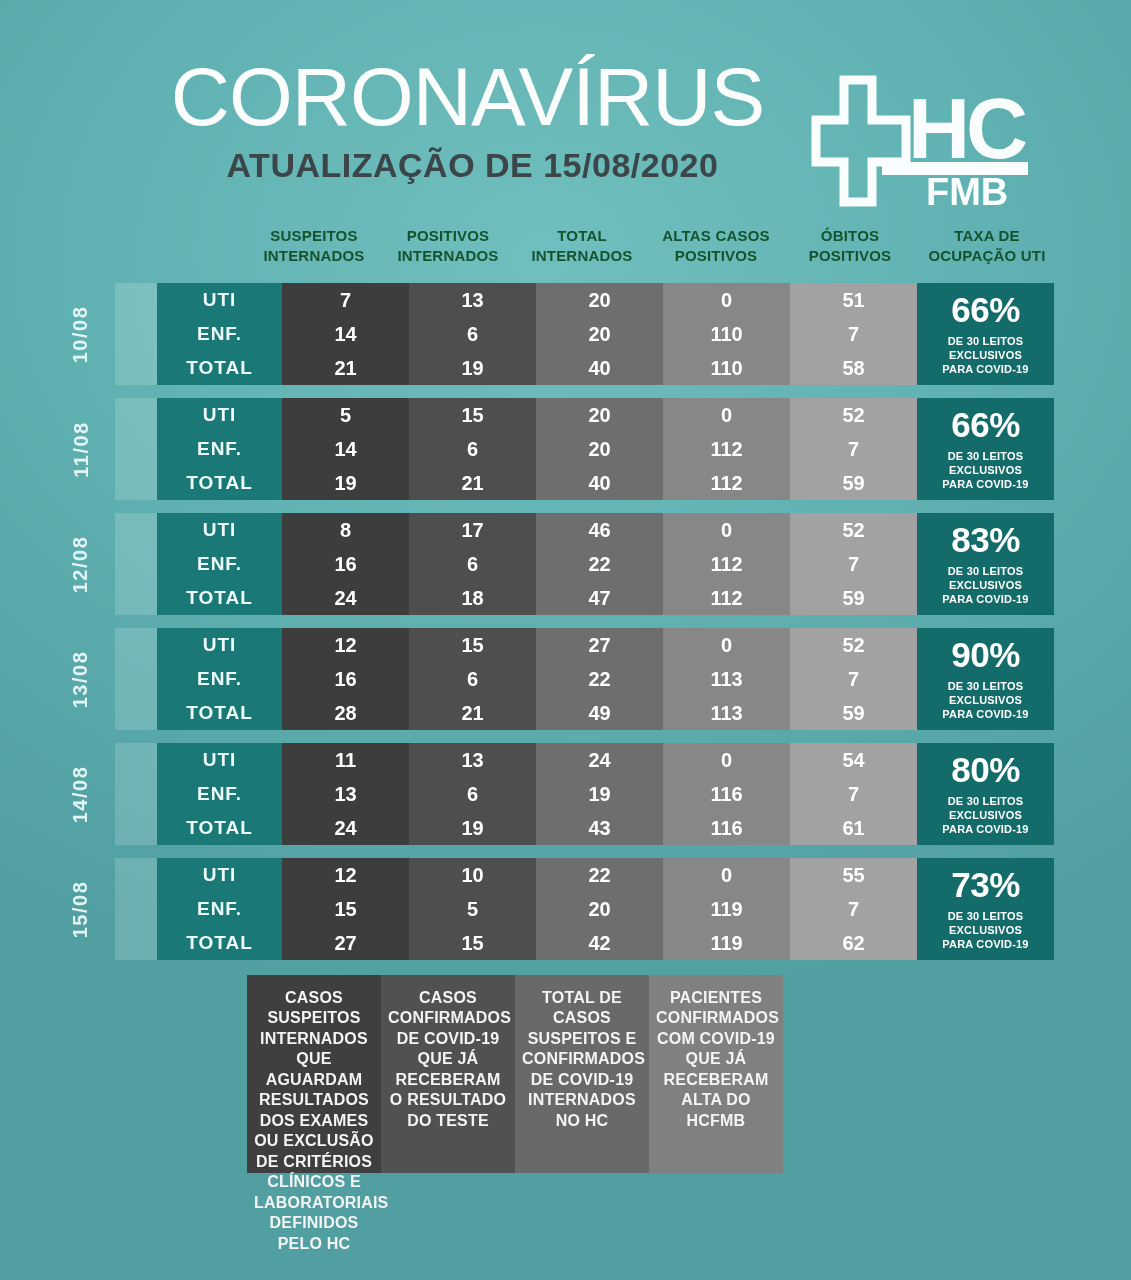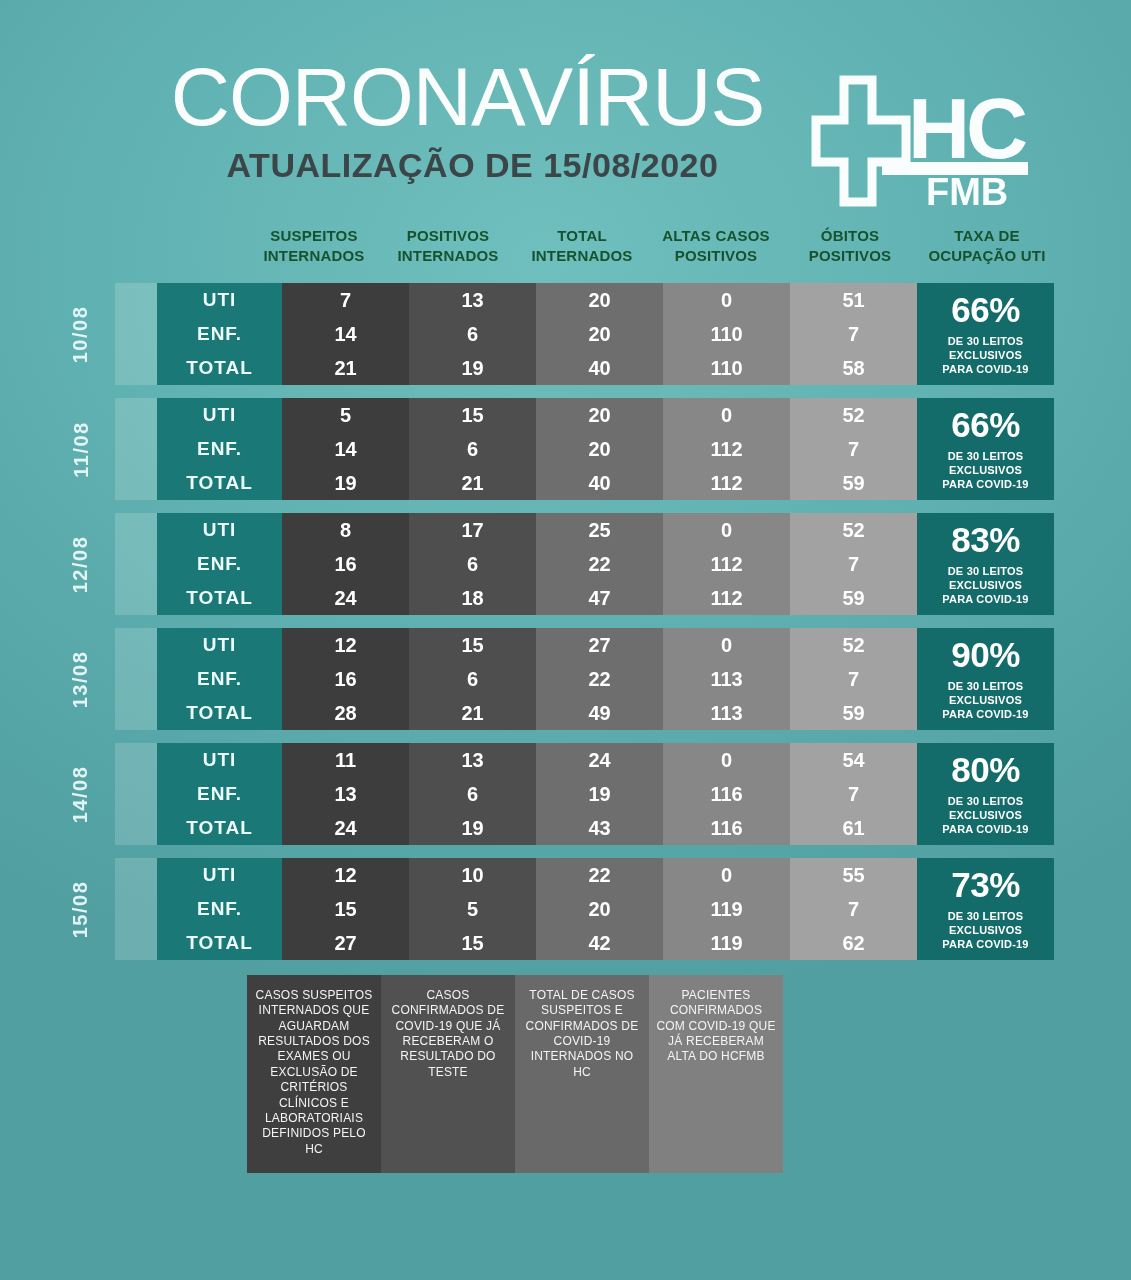--- a/index.html
+++ b/index.html
@@ -28,22 +28,22 @@
   .rlabel{width:132px;background:#1A7976;color:#EDFBFB;font-weight:bold;font-size:19px;
           display:flex;align-items:center;justify-content:center;letter-spacing:1px;}
   .cell{width:134px;display:flex;align-items:center;justify-content:center;color:#FFFFFF;font-weight:bold;font-size:20px;}
   .c0{background:#3D3D3D}.c1{background:#4E4E4E}.c2{background:#6E6E6E}.c3{background:#878787}.c4{background:#A2A2A2}
   .pct{width:137px;height:102px;background:#146C6A;color:#fff;display:flex;flex-direction:column;
        align-items:center;justify-content:center;text-align:center;}
   .pct-val{font-size:35px;font-weight:bold;line-height:1;margin-bottom:7px;letter-spacing:-0.5px;}
   .pct-sub{font-size:11px;font-weight:bold;line-height:1.3;padding:0 24px;letter-spacing:0.2px;}
 
   .footnotes{position:absolute;top:975px;left:247px;display:flex;height:198px;}
-  .fnote{width:134px;box-sizing:border-box;padding:13px 7px 0;color:#F4F4F4;font-size:12px;
-         font-weight:normal;text-align:center;line-height:1.28;letter-spacing:0.2px;}
+  .fnote{width:134px;box-sizing:border-box;padding:13px 7px 0;color:#F4F4F4;font-size:16px;
+         font-weight:bold;text-align:center;line-height:1.28;letter-spacing:0.2px;}
   .f0{background:#3F3F3F}.f1{background:#515151}.f2{background:#696969}.f3{background:#808080}.f4{background:#989898}
 </style>
 </head>
 <body>
 
 <div class="title-wrap">
   <h1 class="title">CORONAVÍRUS</h1>
   <div class="subtitle">ATUALIZAÇÃO DE 15/08/2020</div>
 </div>
 
@@ -142,21 +142,21 @@
     </div>
     <div class="block">
       <div class="date">
         <span class="date-txt">12/08</span>
       </div>
       <div class="rows">
         <div class="row">
           <div class="rlabel">UTI</div>
           <div class="cell c0">8</div>
           <div class="cell c1">17</div>
-          <div class="cell c2">25</div>
+          <div class="cell c2">46</div>
           <div class="cell c3">0</div>
           <div class="cell c4">52</div>
         </div>
         <div class="row">
           <div class="rlabel">ENF.</div>
           <div class="cell c0">16</div>
           <div class="cell c1">6</div>
           <div class="cell c2">22</div>
           <div class="cell c3">112</div>
           <div class="cell c4">7</div>

